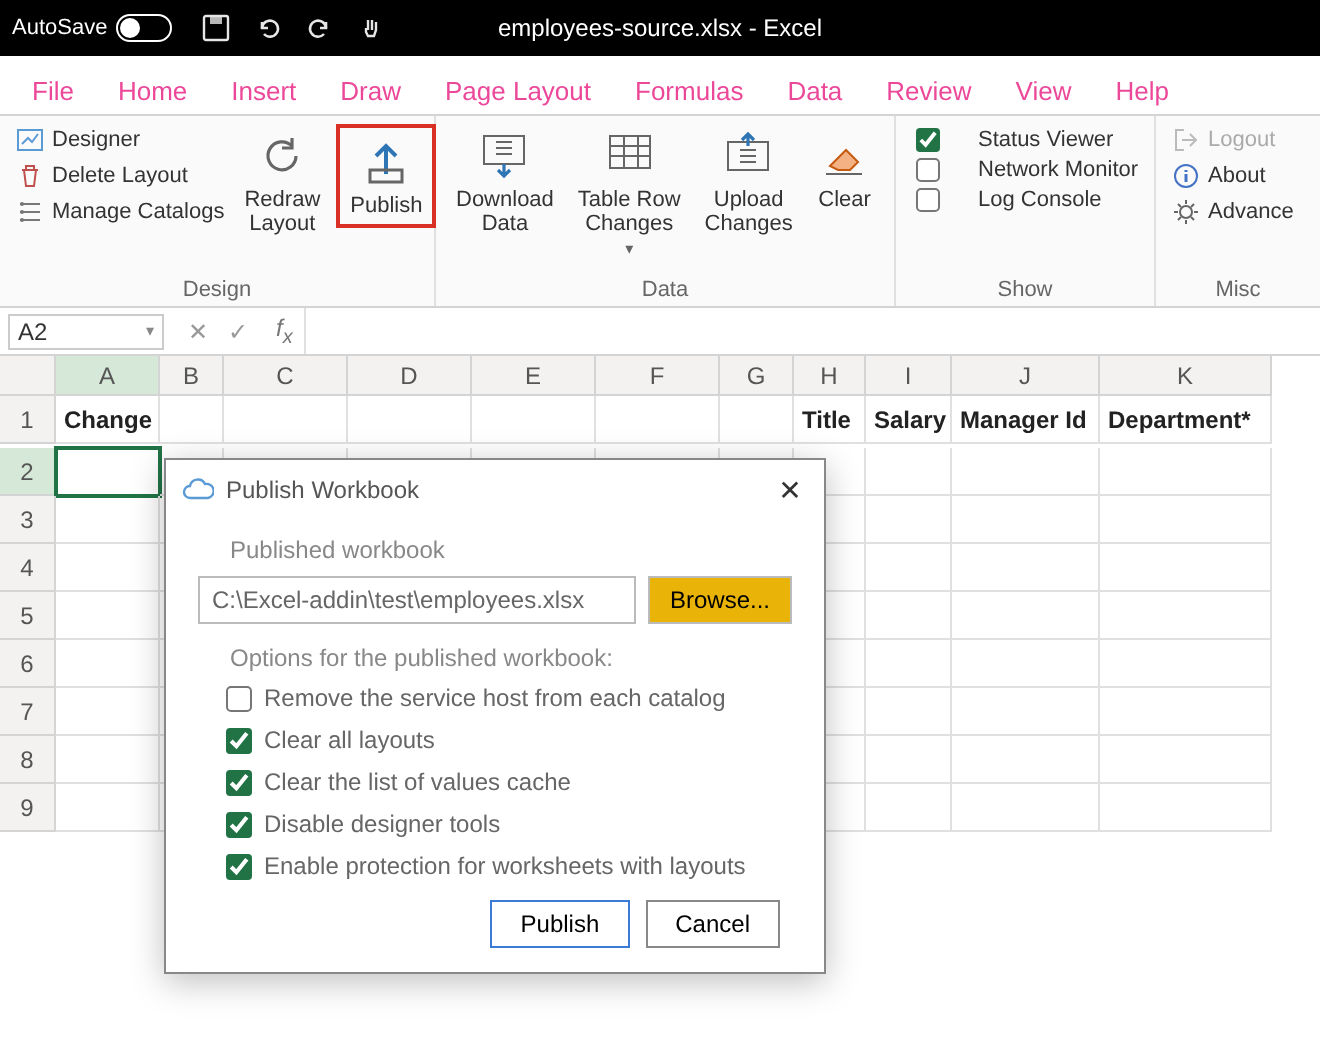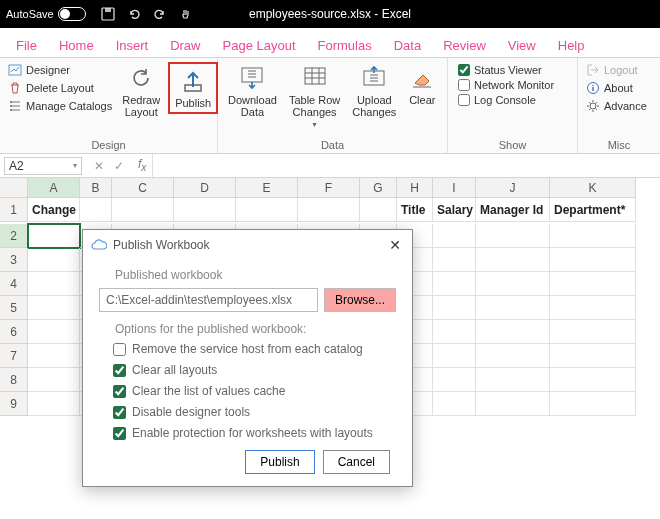--- a/index.html
+++ b/index.html
@@ -24,21 +24,21 @@
 .ribbon-group-body { flex: 1; display: flex; gap: 4px; align-items: flex-start; }
 .ribbon-group-label { text-align: center; font-size: 11px; color: #666; padding-top: 2px; }
 .vlist { display: flex; flex-direction: column; gap: 2px; font-size: 11px; }
 .vlist-item { display: flex; align-items: center; gap: 4px; padding: 1px 2px; cursor: pointer; white-space: nowrap; }
 .vlist-item .ico { width: 14px; height: 14px; display: inline-flex; align-items: center; justify-content: center; }
 .bigbtn { display: flex; flex-direction: column; align-items: center; gap: 2px; padding: 2px 4px; cursor: pointer; font-size: 11px; text-align: center; }
 .bigbtn .bigico { width: 28px; height: 28px; display: flex; align-items: center; justify-content: center; }
 .bigbtn .lbl { line-height: 1.1; }
 .publish-wrap { border: 2px solid #d93025; padding: 1px; }
 .chklist { display: flex; flex-direction: column; gap: 3px; font-size: 11px; padding: 2px 4px; }
-.chklist label { display: flex; align-items: center; gap: 4px; white-space: nowrap; }
+.chklist label { display: flex; align-items: center; gap: 19px; white-space: nowrap; }
 .chklist input { width: 12px; height: 12px; accent-color: #217346; }
 
 
 .fxbar { display: flex; align-items: center; border-bottom: 1px solid #d4d4d4; height: 24px; }
 .namebox { width: 78px; border: 1px solid #ccc; margin: 2px 4px; padding: 1px 4px; font-size: 12px; display: flex; justify-content: space-between; align-items: center; background: #fff; }
 .fxicons { display: flex; gap: 6px; padding: 0 6px; color: #999; align-items: center; }
 .fxicons span { width: 14px; text-align: center; }
 .fxlabel { font-style: italic; color: #777; padding: 0 6px; }
 
 
@@ -56,21 +56,21 @@
 
 
 .dialog { position: absolute; left: 82px; top: 229px; width: 331px; background: #fff; border: 1px solid #888; box-shadow: 0 4px 16px rgba(0,0,0,0.25); font-size: 12px; color: #666; }
 .dialog-titlebar { display: flex; align-items: center; justify-content: space-between; padding: 6px 8px; color: #444; }
 .dialog-titlebar .t { display: flex; align-items: center; gap: 6px; font-size: 12px; color: #555; }
 .dialog-close { width: 18px; height: 18px; display: flex; align-items: center; justify-content: center; cursor: pointer; font-size: 14px; color: #333; }
 .dialog-body { padding: 4px 16px 12px 16px; }
 .dialog-body .section-label { color: #888; margin: 4px 0 6px 16px; }
 .pathrow { display: flex; gap: 6px; margin-bottom: 10px; }
 .pathrow input { flex: 1; border: 1px solid #bbb; padding: 4px 6px; font-size: 12px; color: #666; background: #fff; }
-.pathrow button { border: 1px solid #bbb; background: #fca5a5; padding: 0 10px; font-size: 12px; cursor: pointer; }
+.pathrow button { border: 1px solid #bbb; background: #eab308; padding: 0 10px; font-size: 12px; cursor: pointer; }
 .opts { display: flex; flex-direction: column; gap: 7px; margin: 6px 0 10px 14px; }
 .opts label { display: flex; align-items: center; gap: 6px; color: #666; font-size: 12px; }
 .opts input { width: 13px; height: 13px; accent-color: #217346; }
 .dialog-buttons { display: flex; justify-content: flex-end; gap: 8px; padding-right: 6px; }
 .dialog-buttons button { border: 1px solid #888; background: #fff; padding: 4px 14px; font-size: 12px; cursor: pointer; }
 .dialog-buttons button.primary { border-color: #3a7bd5; }
 
 svg { display: block; }
 </style>
 </head>

